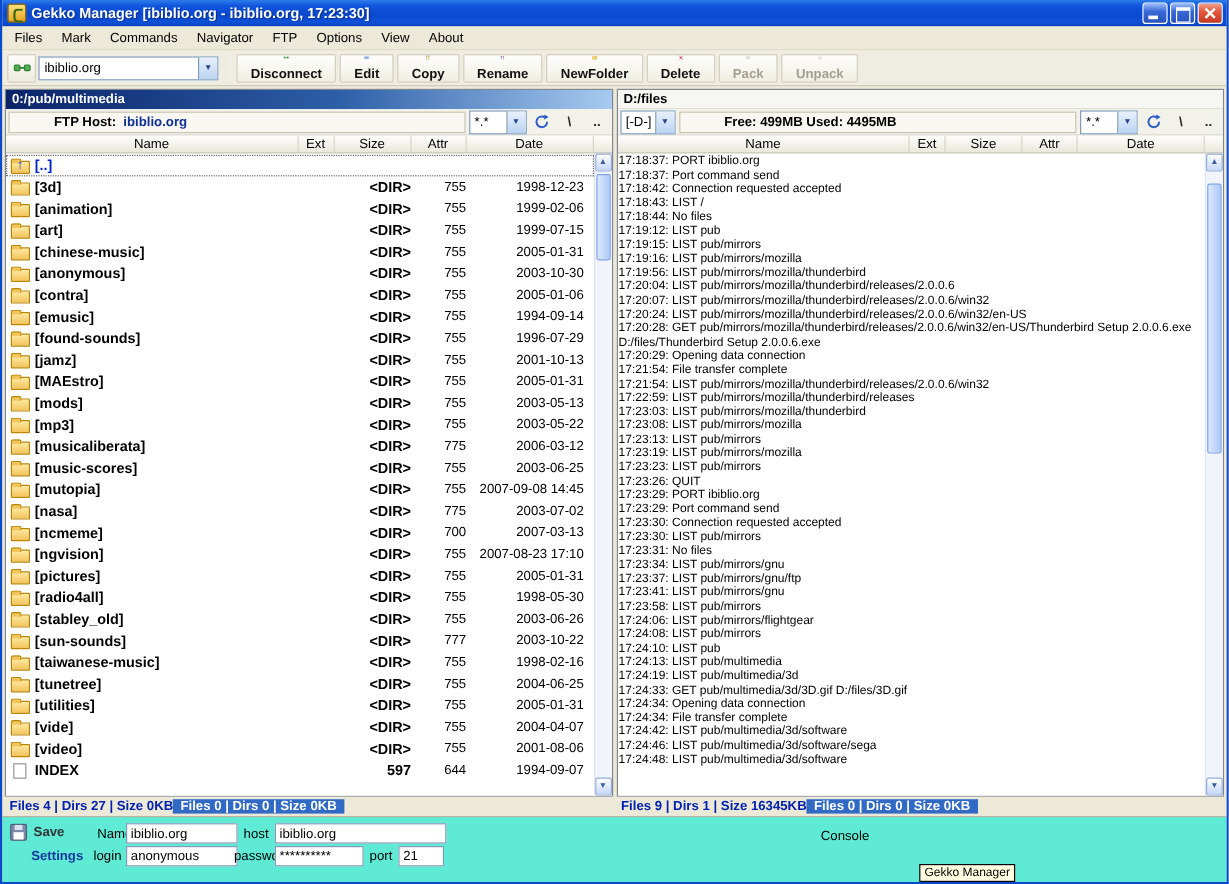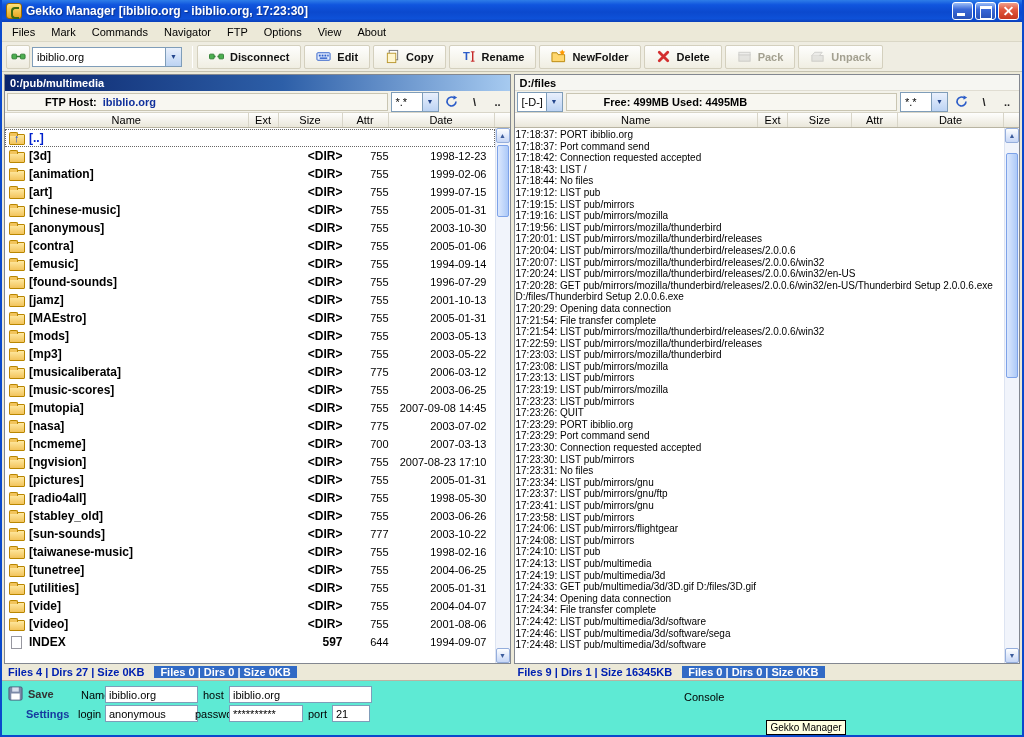--- a/index.html
+++ b/index.html
@@ -36,21 +36,21 @@
   .toolbar { height:30px; flex:none; display:flex; align-items:center; background:#EFEDE2; border-bottom:1px solid #C5C2B0; padding:0 4px; }
   .conn-btn { width:24px; height:24px; display:flex; align-items:center; justify-content:center;
               border:1px solid #D4D0BE; border-radius:2px; background:linear-gradient(#FDFDFC,#EEEBDE); margin-right:2px; }
   .combo { display:flex; align-items:center; height:20px; border:1px solid #7F9DB9; background:#fff; font-size:11px; }
   .combo .cval { padding:0 4px; flex:1; white-space:nowrap; overflow:hidden; }
   .combo .carrow { width:16px; height:18px; flex:none; display:flex; align-items:center; justify-content:center;
               background:linear-gradient(#E9F0FC,#BCD3F3); border-left:1px solid #7F9DB9; font-size:7px; color:#23458C; }
   .conn-combo { width:150px; margin-right:6px; }
   .tsep { width:1px; height:22px; background:#C9C5B2; border-right:1px solid #FFF; margin:0 4px; flex:none; }
   .tbtn { display:flex; align-items:center; gap:6px; height:24px; padding:0 11px; font-size:11px; font-weight:bold; color:#111;
-          border:1px solid #D4D0BE; border-radius:2px; background:linear-gradient(#FEFEFD,#F0EEE2); margin-right:3px; cursor:default; }
+          border:1px solid #D4D0BE; border-radius:2px; background:linear-gradient(#FEFEFD,#F0EEE2); margin-right:3px; cursor:default;flex-direction:column; }
   .tbtn.disabled { color:#A3A090; }
   .tbtn.disabled svg { opacity:.4; filter:grayscale(1); }
 
   
   .panels { flex:1; display:flex; gap:3px; padding:2px 2px 0 2px; background:#ECE9D8; min-height:0; }
   .panel { flex:1; min-width:0; display:flex; flex-direction:column; border:1px solid #828790; background:#fff; }
   .pathbar { height:16px; flex:none; display:flex; align-items:center; padding:0 5px; font-size:11px; font-weight:bold;
              color:#fff; background:linear-gradient(90deg,#0A246A 0%,#2D5FA8 55%,#A6CAF0 100%); white-space:nowrap; }
   .pathbar.inactive { background:#F6F6F2; color:#000; border-bottom:1px solid #E0DDD2; }
   .hostbar { height:22px; flex:none; display:flex; align-items:center; gap:3px; background:#F3F2EA; border-bottom:1px solid #D8D5C8; padding:2px 2px; }
@@ -94,21 +94,21 @@
   .sb-arrow { height:15px; flex:none; display:flex; align-items:center; justify-content:center; font-size:7px; color:#3C5C9C;
               background:linear-gradient(#FDFEFF,#C6D6F6); border:1px solid #95AEDC; border-radius:2px; }
   .sb-track { flex:1; position:relative; }
   .sb-thumb { position:absolute; left:1px; right:1px; border:1px solid #7DA2E8; border-radius:2px;
               background:linear-gradient(90deg,#DCE8FD,#ACC9F8); }
   .thumb-left { top:2px; height:72px; }
   .thumb-right { top:10px; height:225px; }
 
   
   .statusbar { height:16px; flex:none; display:flex; gap:3px; padding:1px 2px; background:#ECE9D8; font-size:11px; font-weight:bold; }
-  .status-half { flex:1; display:flex; align-items:center; gap:10px; padding:0 4px; color:#0021B0; white-space:nowrap; overflow:hidden; }
+  .status-half { flex:1; display:flex; align-items:center; padding:0 4px; color:#0021B0; white-space:nowrap; overflow:hidden; }
   .status-sel { background:#316AC5; color:#fff; padding:0 6px; }
 
   
   .bottom { height:55px; flex:none; position:relative; background:#5eead4; border-top:1px solid #B8B4A2; font-size:11px; }
   .abs { position:absolute; }
   .save-btn { left:6px; top:5px; display:flex; align-items:center; gap:5px; font-weight:bold; color:#333; }
   .settings-btn { left:24px; top:27px; font-weight:bold; color:#16399F; }
   .flabel { color:#000; }
   .finput { position:absolute; height:17px; border:1px solid #7F9DB9; background:#fff; font:11px "Liberation Sans",sans-serif; padding:0 3px; }
   .lbl-name { left:79px; top:8px; } .inp-name { left:103px; top:5px; width:93px; }
@@ -538,21 +538,20 @@
         <div class="rows">
             <div class="logline">17:18:37: PORT ibiblio.org</div>
             <div class="logline">17:18:37: Port command send</div>
             <div class="logline">17:18:42: Connection requested accepted</div>
             <div class="logline">17:18:43: LIST /</div>
             <div class="logline">17:18:44: No files</div>
             <div class="logline">17:19:12: LIST pub</div>
             <div class="logline">17:19:15: LIST pub/mirrors</div>
             <div class="logline">17:19:16: LIST pub/mirrors/mozilla</div>
             <div class="logline">17:19:56: LIST pub/mirrors/mozilla/thunderbird</div>
-            <div class="logline">17:20:01: LIST pub/mirrors/mozilla/thunderbird/releases</div>
             <div class="logline">17:20:04: LIST pub/mirrors/mozilla/thunderbird/releases/2.0.0.6</div>
             <div class="logline">17:20:07: LIST pub/mirrors/mozilla/thunderbird/releases/2.0.0.6/win32</div>
             <div class="logline">17:20:24: LIST pub/mirrors/mozilla/thunderbird/releases/2.0.0.6/win32/en-US</div>
             <div class="logline">17:20:28: GET pub/mirrors/mozilla/thunderbird/releases/2.0.0.6/win32/en-US/Thunderbird Setup 2.0.0.6.exe</div>
             <div class="logline">D:/files/Thunderbird Setup 2.0.0.6.exe</div>
             <div class="logline">17:20:29: Opening data connection</div>
             <div class="logline">17:21:54: File transfer complete</div>
             <div class="logline">17:21:54: LIST pub/mirrors/mozilla/thunderbird/releases/2.0.0.6/win32</div>
             <div class="logline">17:22:59: LIST pub/mirrors/mozilla/thunderbird/releases</div>
             <div class="logline">17:23:03: LIST pub/mirrors/mozilla/thunderbird</div>

